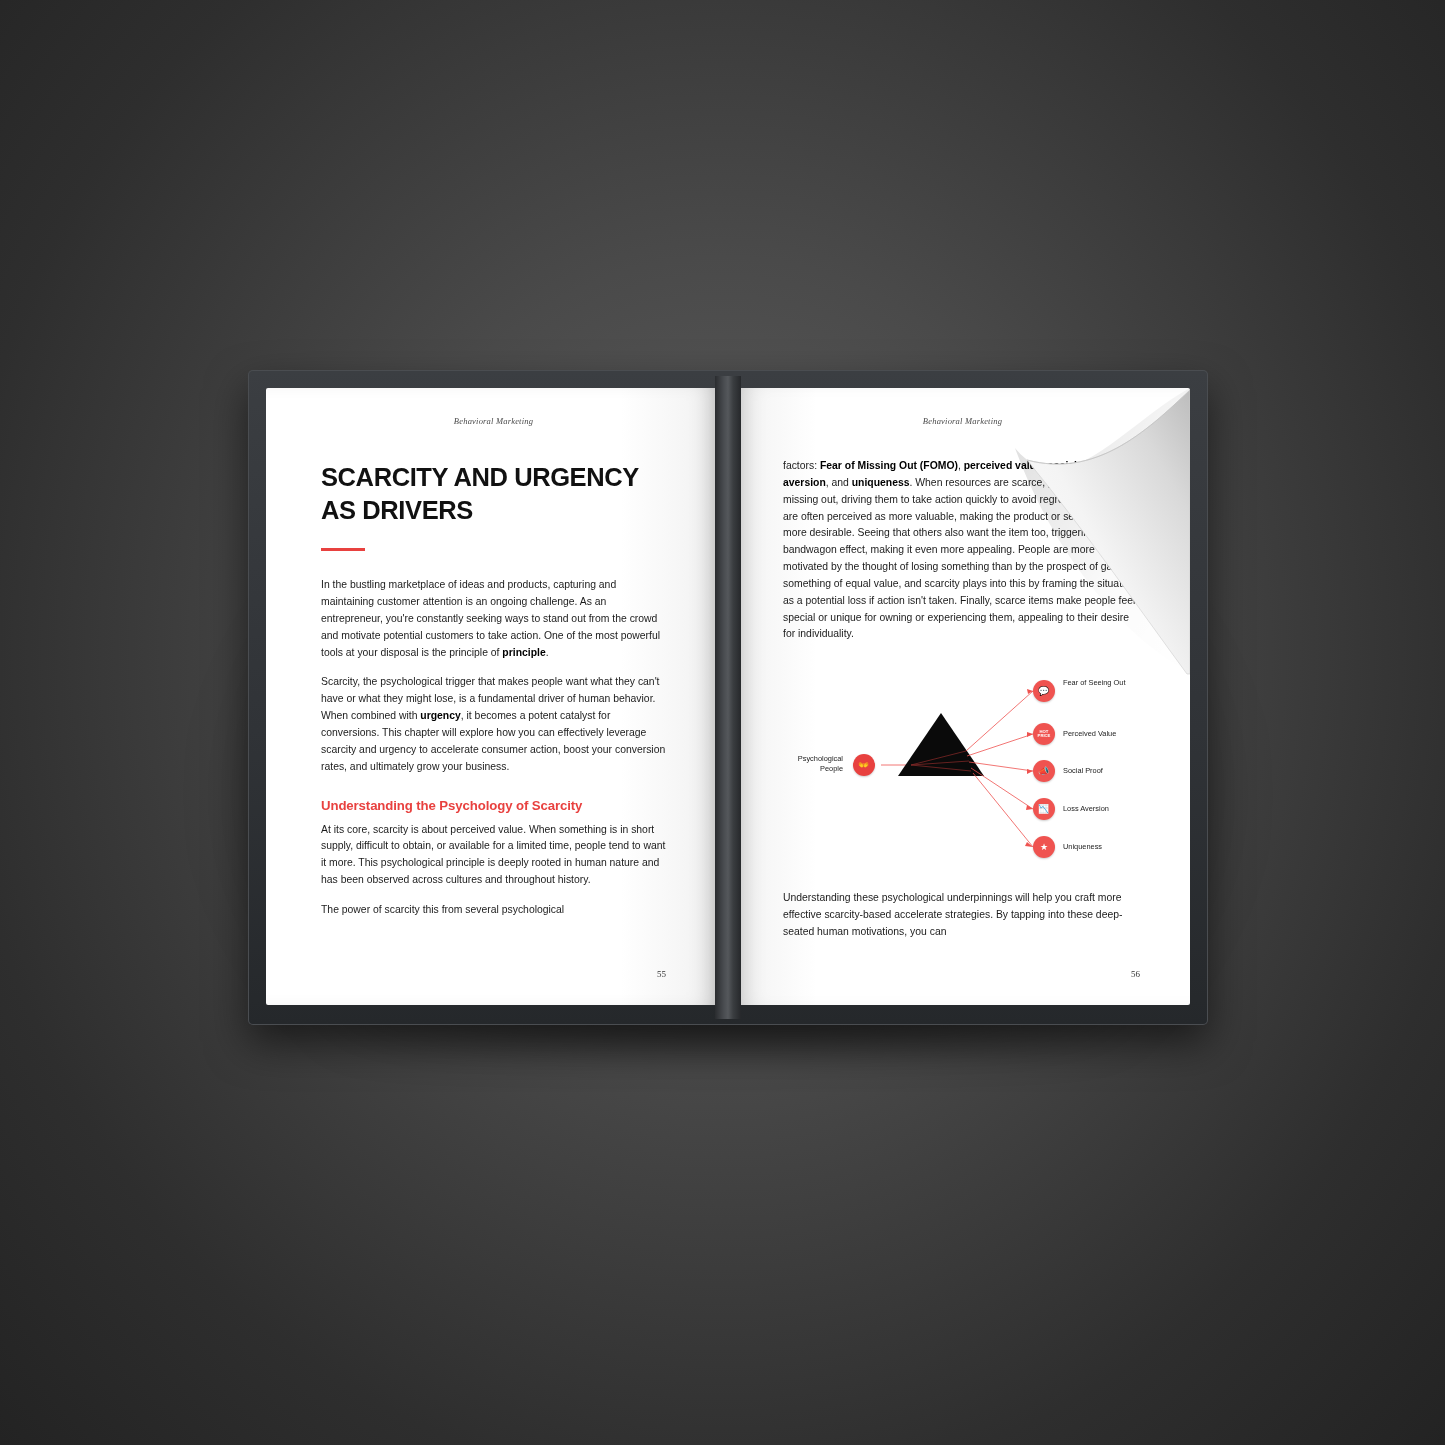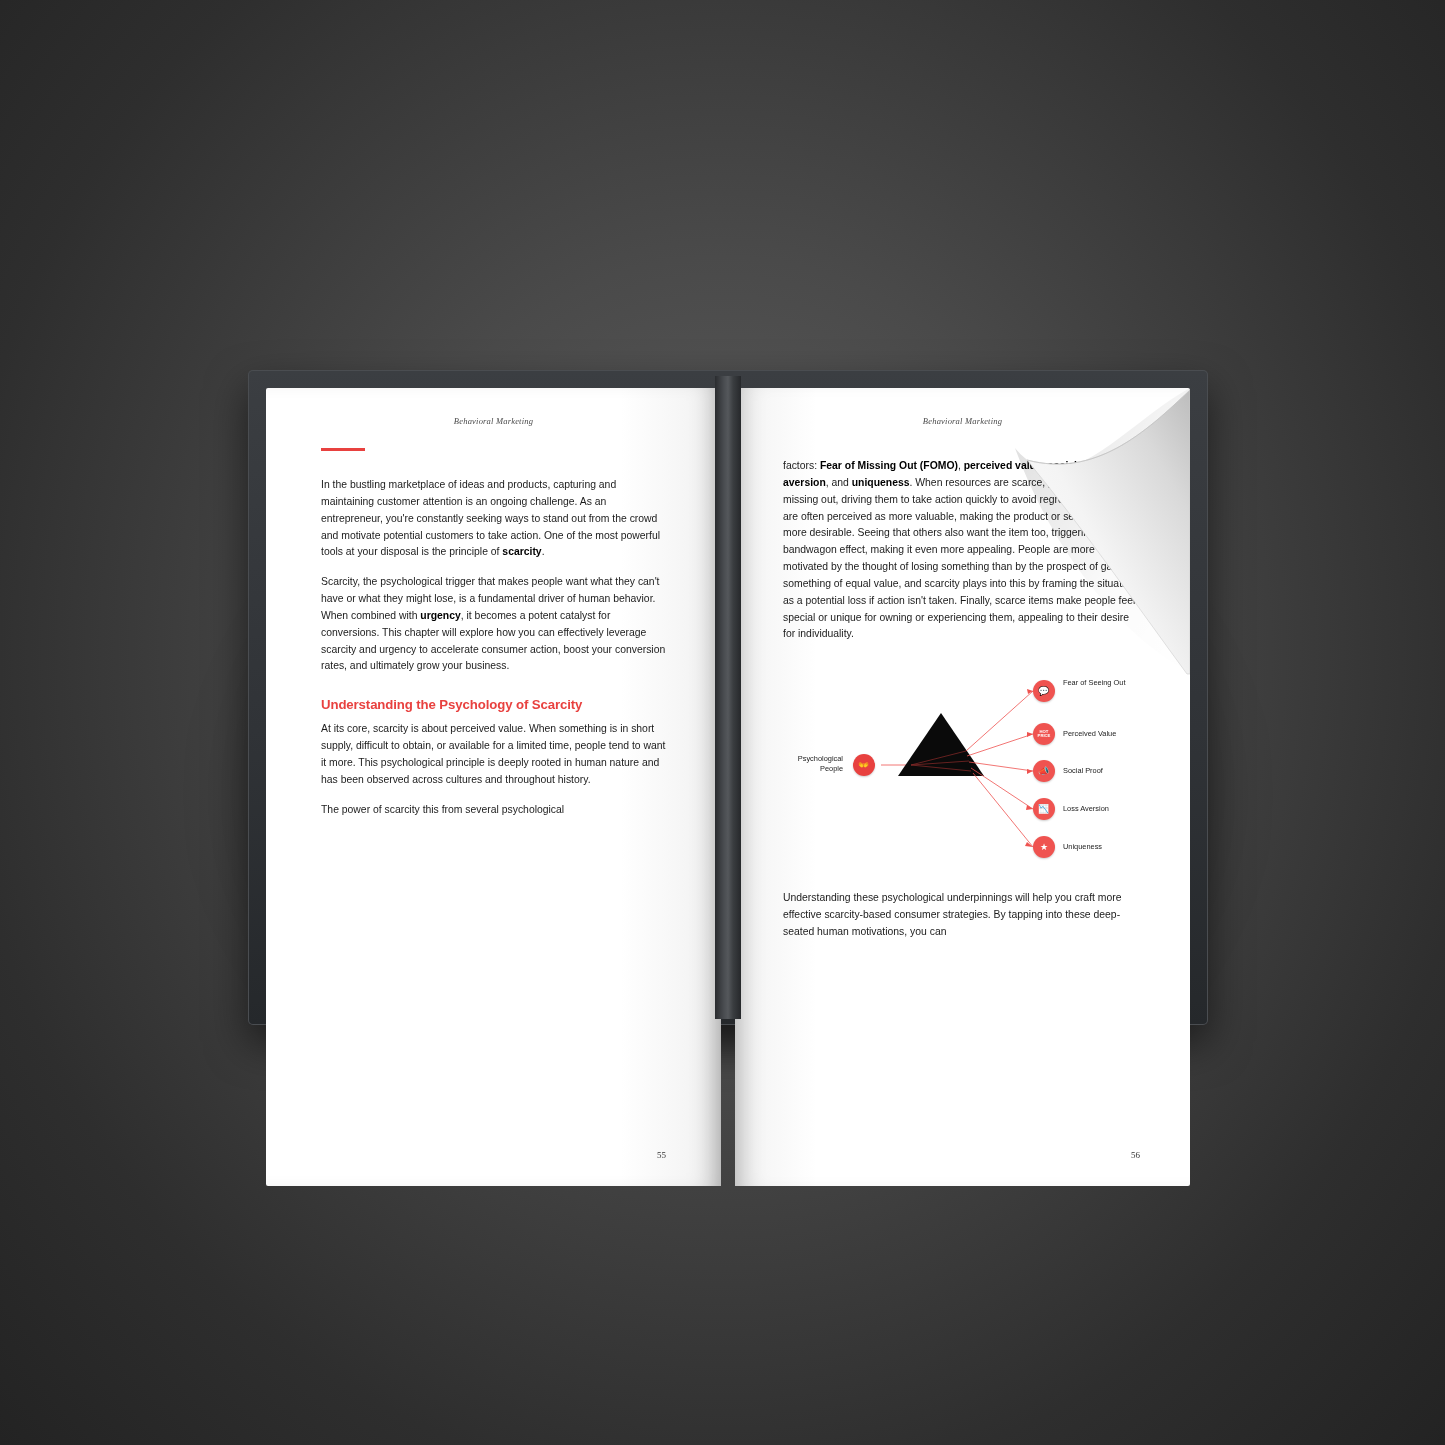--- a/index.html
+++ b/index.html
@@ -45,21 +45,21 @@
     top: 6px;
     bottom: 6px;
     width: 26px;
     margin-left: -13px;
     background: linear-gradient(90deg, #2a2c2f 0%, #4a4d51 35%, #55585c 50%, #3a3d40 70%, #26282b 100%);
     z-index: 5;
   }
   .page {
     position: absolute;
     top: 18px;
-    height: 798px;
+    height: 617px;
     background: #ffffff;
     overflow: hidden;
   }
   .page.left {
     left: 18px;
     width: 455px;
     border-radius: 2px 0 0 2px;
     box-shadow: inset -22px 0 26px -18px rgba(0,0,0,0.35);
     background: linear-gradient(90deg, #ffffff 78%, #f0f0f0 100%);
   }
@@ -188,23 +188,24 @@
 <body>
 
 <div class="book-wrap">
   <div class="book-shadow"></div>
   <div class="book-cover"></div>
   <div class="spine"></div>
 
   <div class="page left">
     <div class="running-head">Behavioral Marketing</div>
     <div class="body-area">
+      <h1 class="chapter-title">SCARCITY AND URGENCY AS DRIVERS</h1>
       <div class="rule"></div>
       <p class="para">
-        In the bustling marketplace of ideas and products, capturing and maintaining customer attention is an ongoing challenge. As an entrepreneur, you're constantly seeking ways to stand out from the crowd and motivate potential customers to take action. One of the most powerful tools at your disposal is the principle of <b>scarcity</b>.
+        In the bustling marketplace of ideas and products, capturing and maintaining customer attention is an ongoing challenge. As an entrepreneur, you're constantly seeking ways to stand out from the crowd and motivate potential customers to take action. One of the most powerful tools at your disposal is the principle of <b>principle</b>.
       </p>
       <p class="para">
         Scarcity, the psychological trigger that makes people want what they can't have or what they might lose, is a fundamental driver of human behavior. When combined with <b>urgency</b>, it becomes a potent catalyst for conversions. This chapter will explore how you can effectively leverage scarcity and urgency to accelerate consumer action, boost your conversion rates, and ultimately grow your business.
       </p>
       <h2 class="sub">Understanding the Psychology of Scarcity</h2>
       <p class="para">At its core, scarcity is about perceived value. When something is in short supply, difficult to obtain, or available for a limited time, people tend to want it more. This psychological principle is deeply rooted in human nature and has been observed across cultures and throughout history.</p>
       <p class="para">The power of scarcity this from several psychological</p>
     </div>
     <div class="folio">55</div>
   </div>
@@ -252,21 +253,21 @@
         <div class="icon-circle" style="left:252px; top:99px;">📣</div>
         <div class="node-label" style="left:282px; top:105px;">Social Proof</div>
 
         <div class="icon-circle" style="left:252px; top:137px;">📉</div>
         <div class="node-label" style="left:282px; top:143px;">Loss Aversion</div>
 
         <div class="icon-circle" style="left:252px; top:175px;">★</div>
         <div class="node-label" style="left:282px; top:181px;">Uniqueness</div>
       </div>
 
-      <p class="para">Understanding these psychological underpinnings will help you craft more effective scarcity-based consumer strategies. By tapping into these deep-seated human motivations, you can</p>
+      <p class="para">Understanding these psychological underpinnings will help you craft more effective scarcity-based accelerate strategies. By tapping into these deep-seated human motivations, you can</p>
     </div>
     <div class="folio">56</div>
 
     <svg class="curl" viewBox="0 0 215 290">
       <defs>
         <linearGradient id="curlGrad" x1="0" y1="1" x2="1" y2="0">
           <stop offset="0%" stop-color="#ffffff"></stop>
           <stop offset="45%" stop-color="#f4f4f4"></stop>
           <stop offset="78%" stop-color="#d9d9d9"></stop>
           <stop offset="100%" stop-color="#bdbdbd"></stop>

